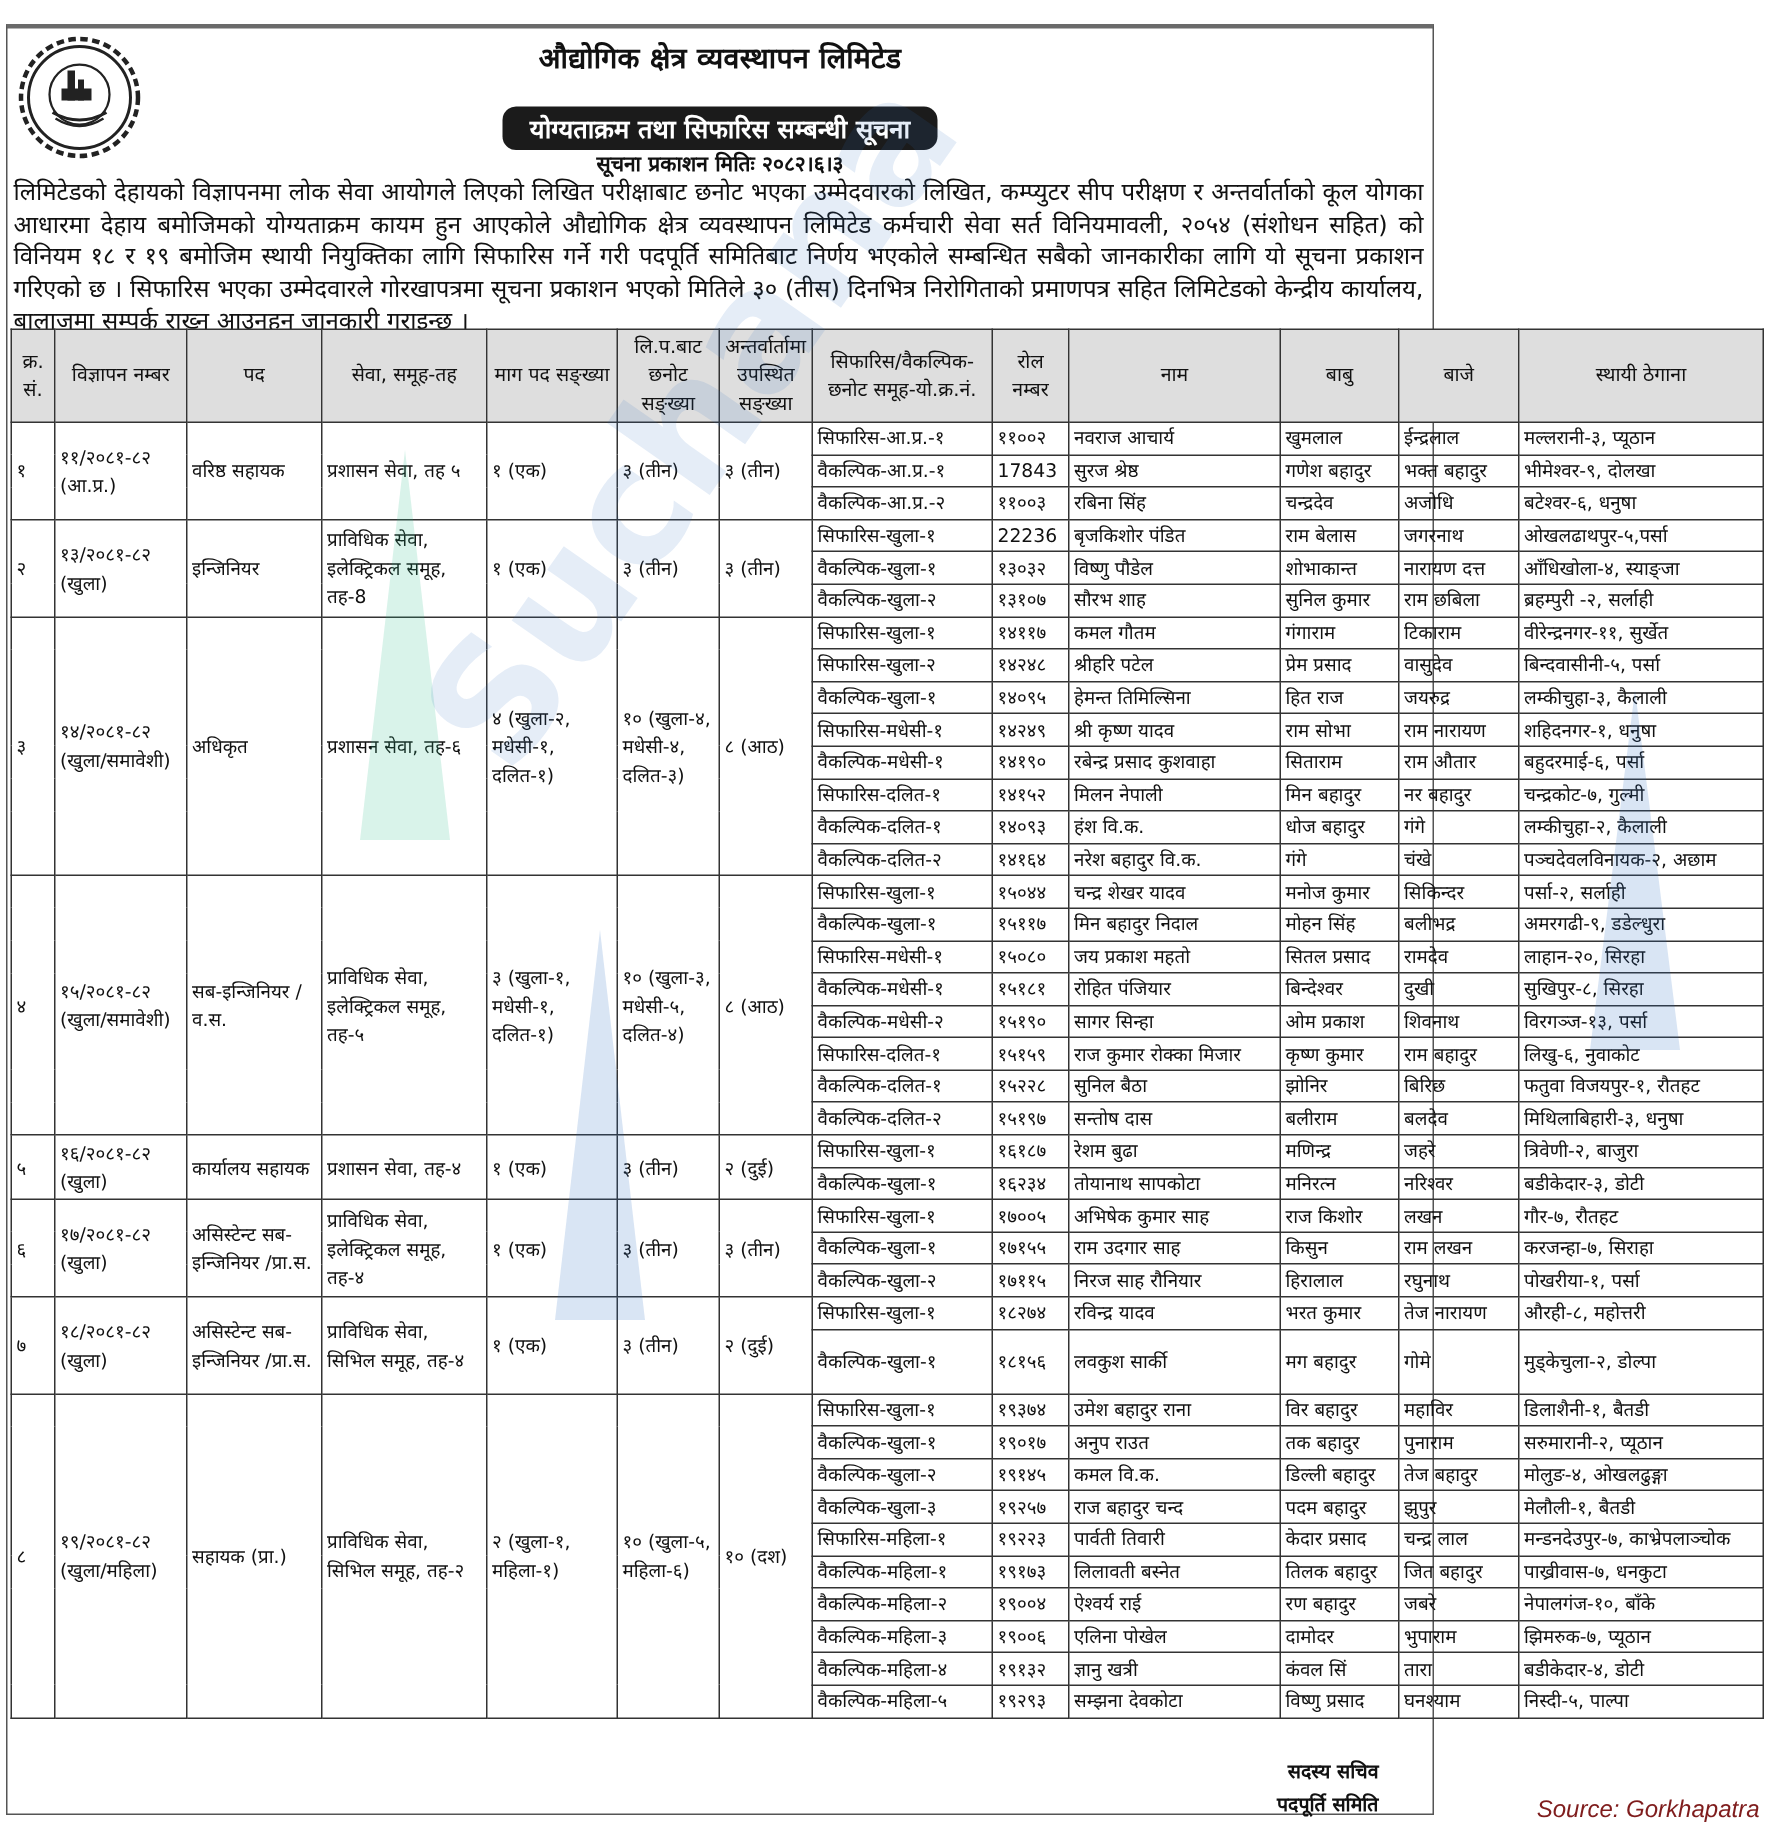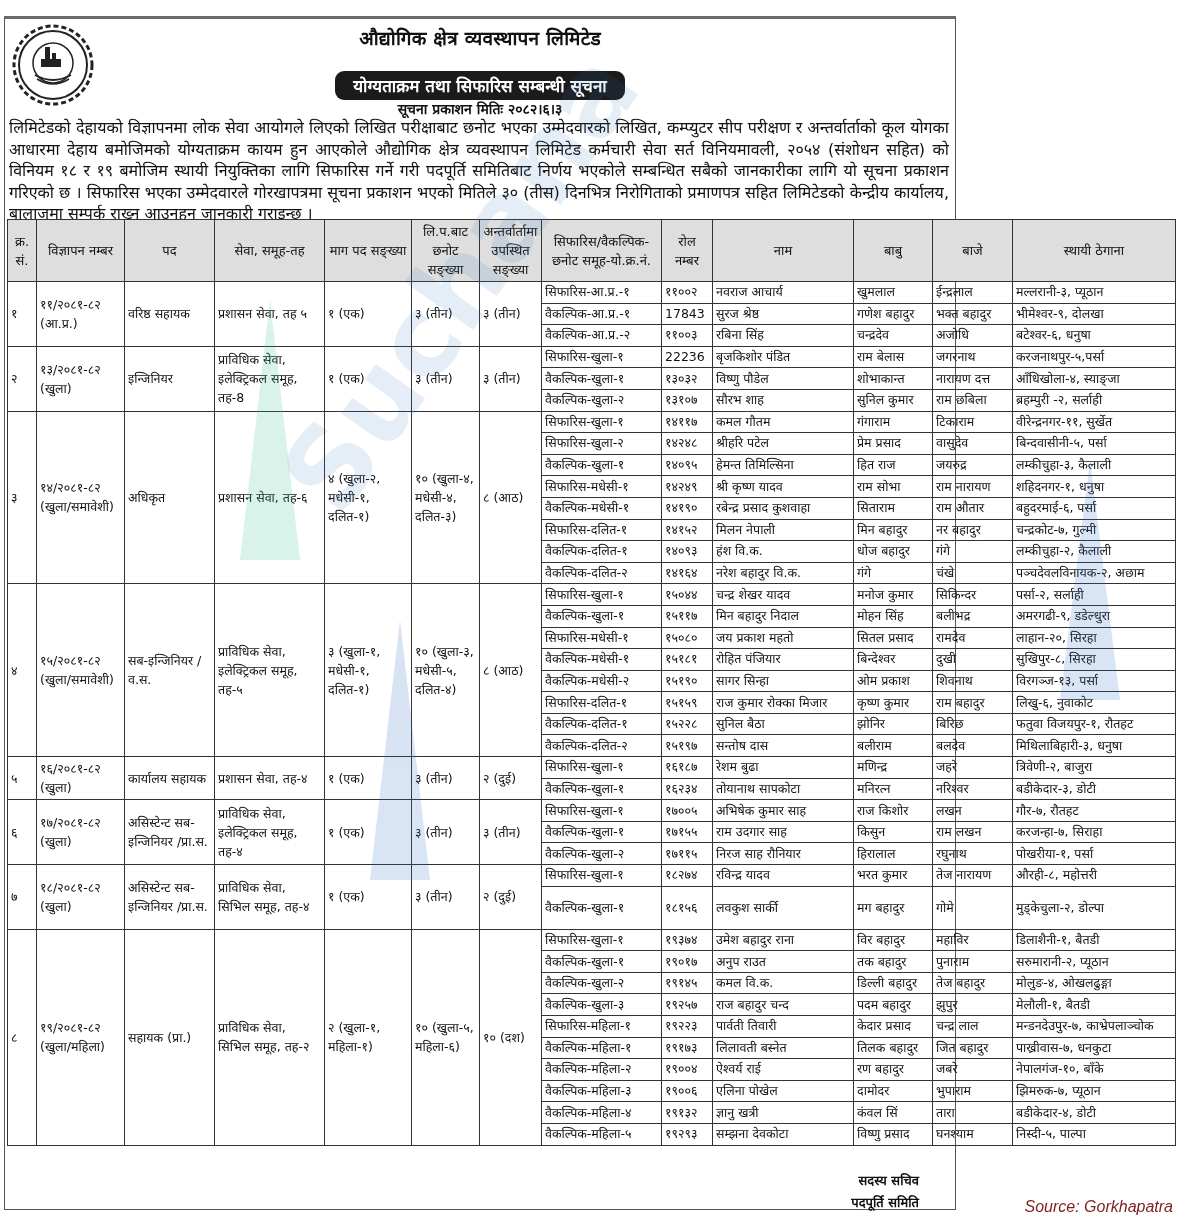--- a/index.html
+++ b/index.html
@@ -123,21 +123,21 @@
           <td rowspan="3" class="wrap">इन्जिनियर</td>
           <td rowspan="3" class="wrap">प्राविधिक सेवा, इलेक्ट्रिकल समूह, तह-8</td>
           <td rowspan="3" class="wrap">१ (एक)</td>
           <td rowspan="3" class="wrap">३ (तीन)</td>
           <td rowspan="3" class="wrap">३ (तीन)</td>
           <td>सिफारिस-खुला-१</td>
           <td>22236</td>
           <td>बृजकिशोर पंडित</td>
           <td>राम बेलास</td>
           <td>जगरनाथ</td>
-          <td>करजनाथपुर-५,पर्सा</td>
+          <td>ओखलढाथपुर-५,पर्सा</td>
         </tr>
         <tr>
           <td>वैकल्पिक-खुला-१</td>
           <td>१३०३२</td>
           <td>विष्णु पौडेल</td>
           <td>शोभाकान्त</td>
           <td>नारायण दत्त</td>
           <td>आँधिखोला-४, स्याङ्जा</td>
         </tr>
         <tr>

